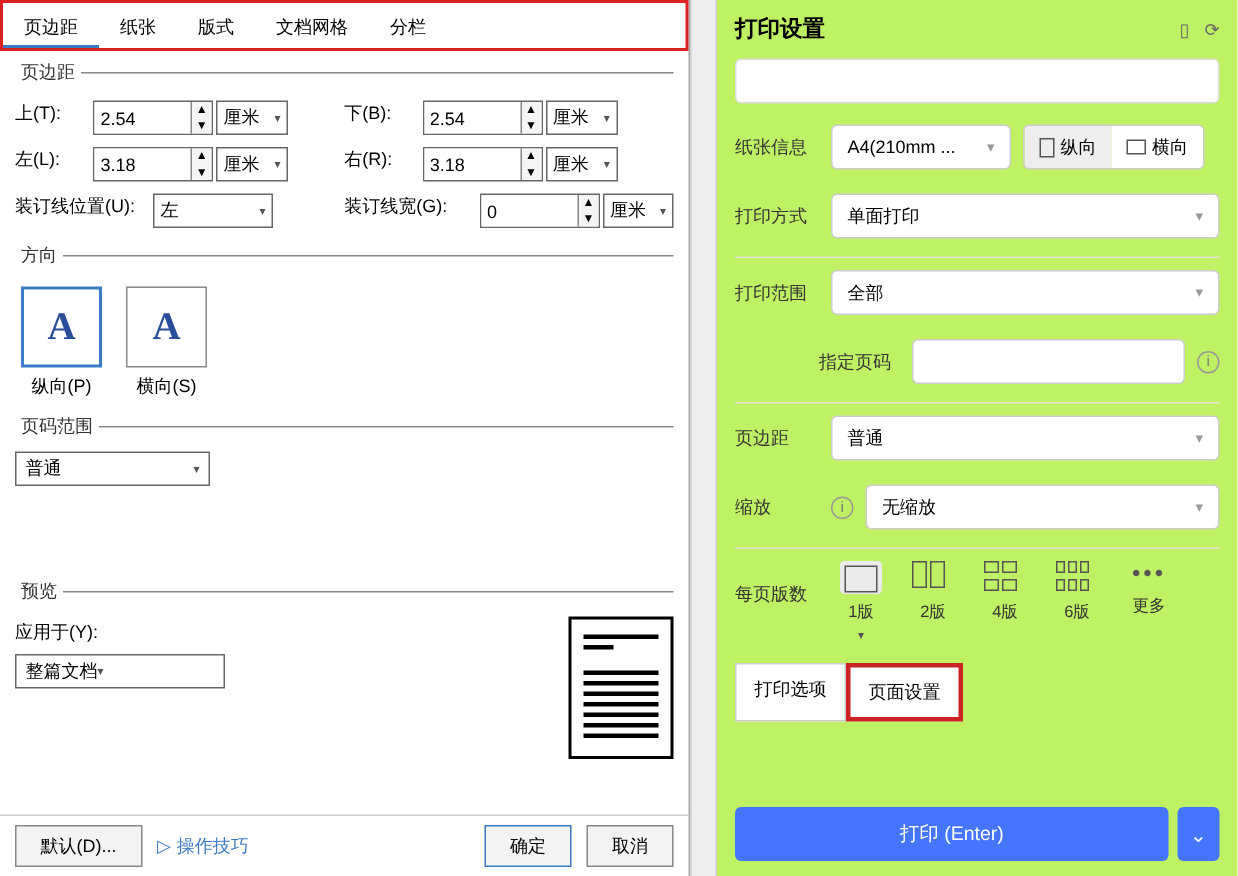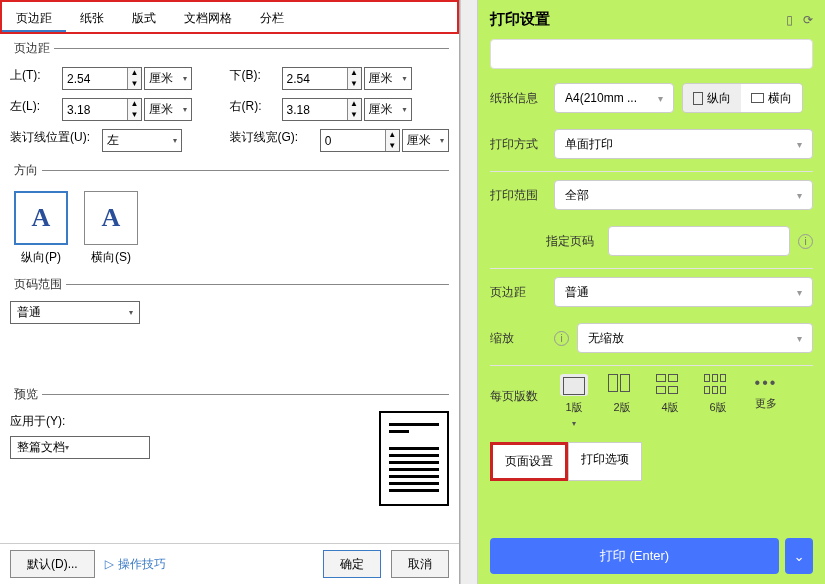--- a/index.html
+++ b/index.html
@@ -345,22 +345,22 @@
         </div>
         <span class="nlabel">6版</span>
       </div>
     <div class="nbox">
         <div class="more-dots">•••</div>
         <span class="nlabel">更多</span>
       </div>
   </div>
 
   <div class="opt-tabs">
+    <div class="ot">打印选项</div>
     <div class="ot active">页面设置</div>
-    <div class="ot">打印选项</div>
   </div>
 
   <div class="right-bottom">
     <button class="primary-big">打印 (Enter)</button>
     <button class="dd">
         <span>⌄</span>
       </button>
   </div>
 </div>
 

